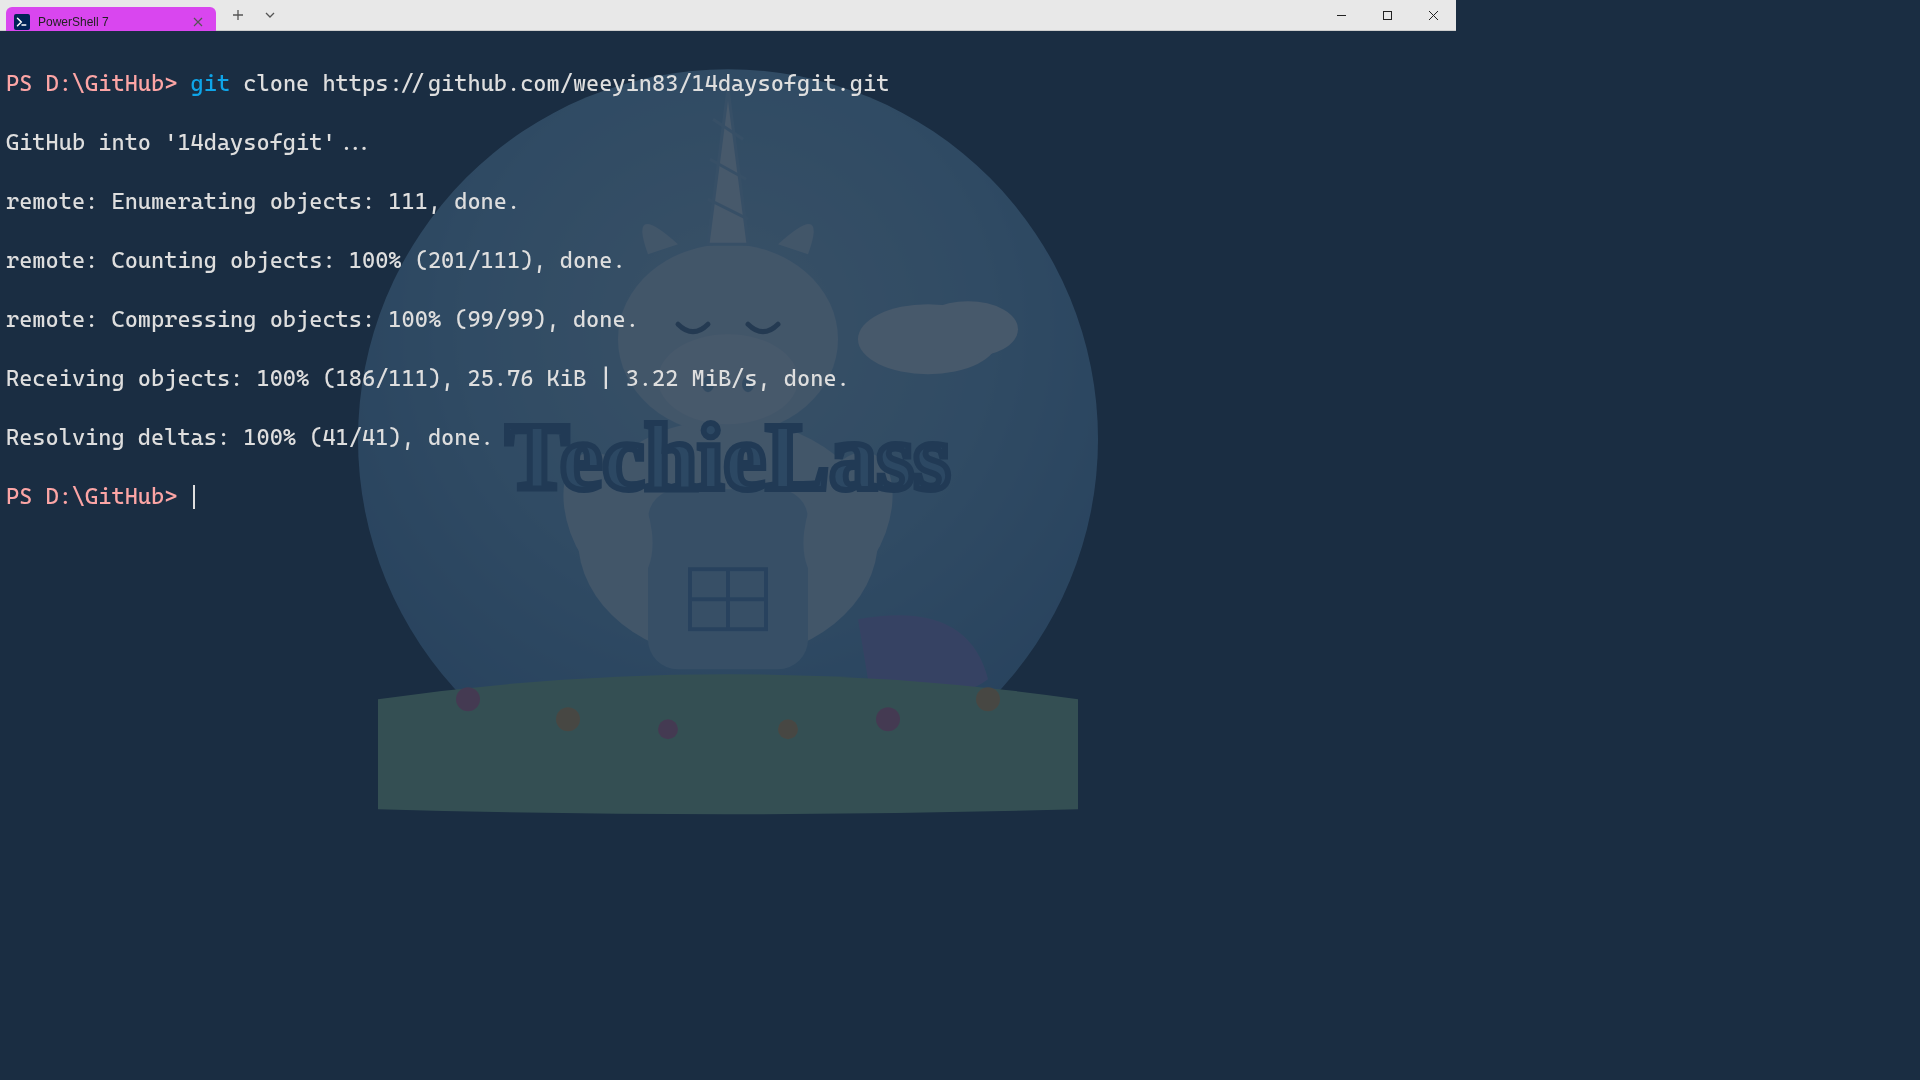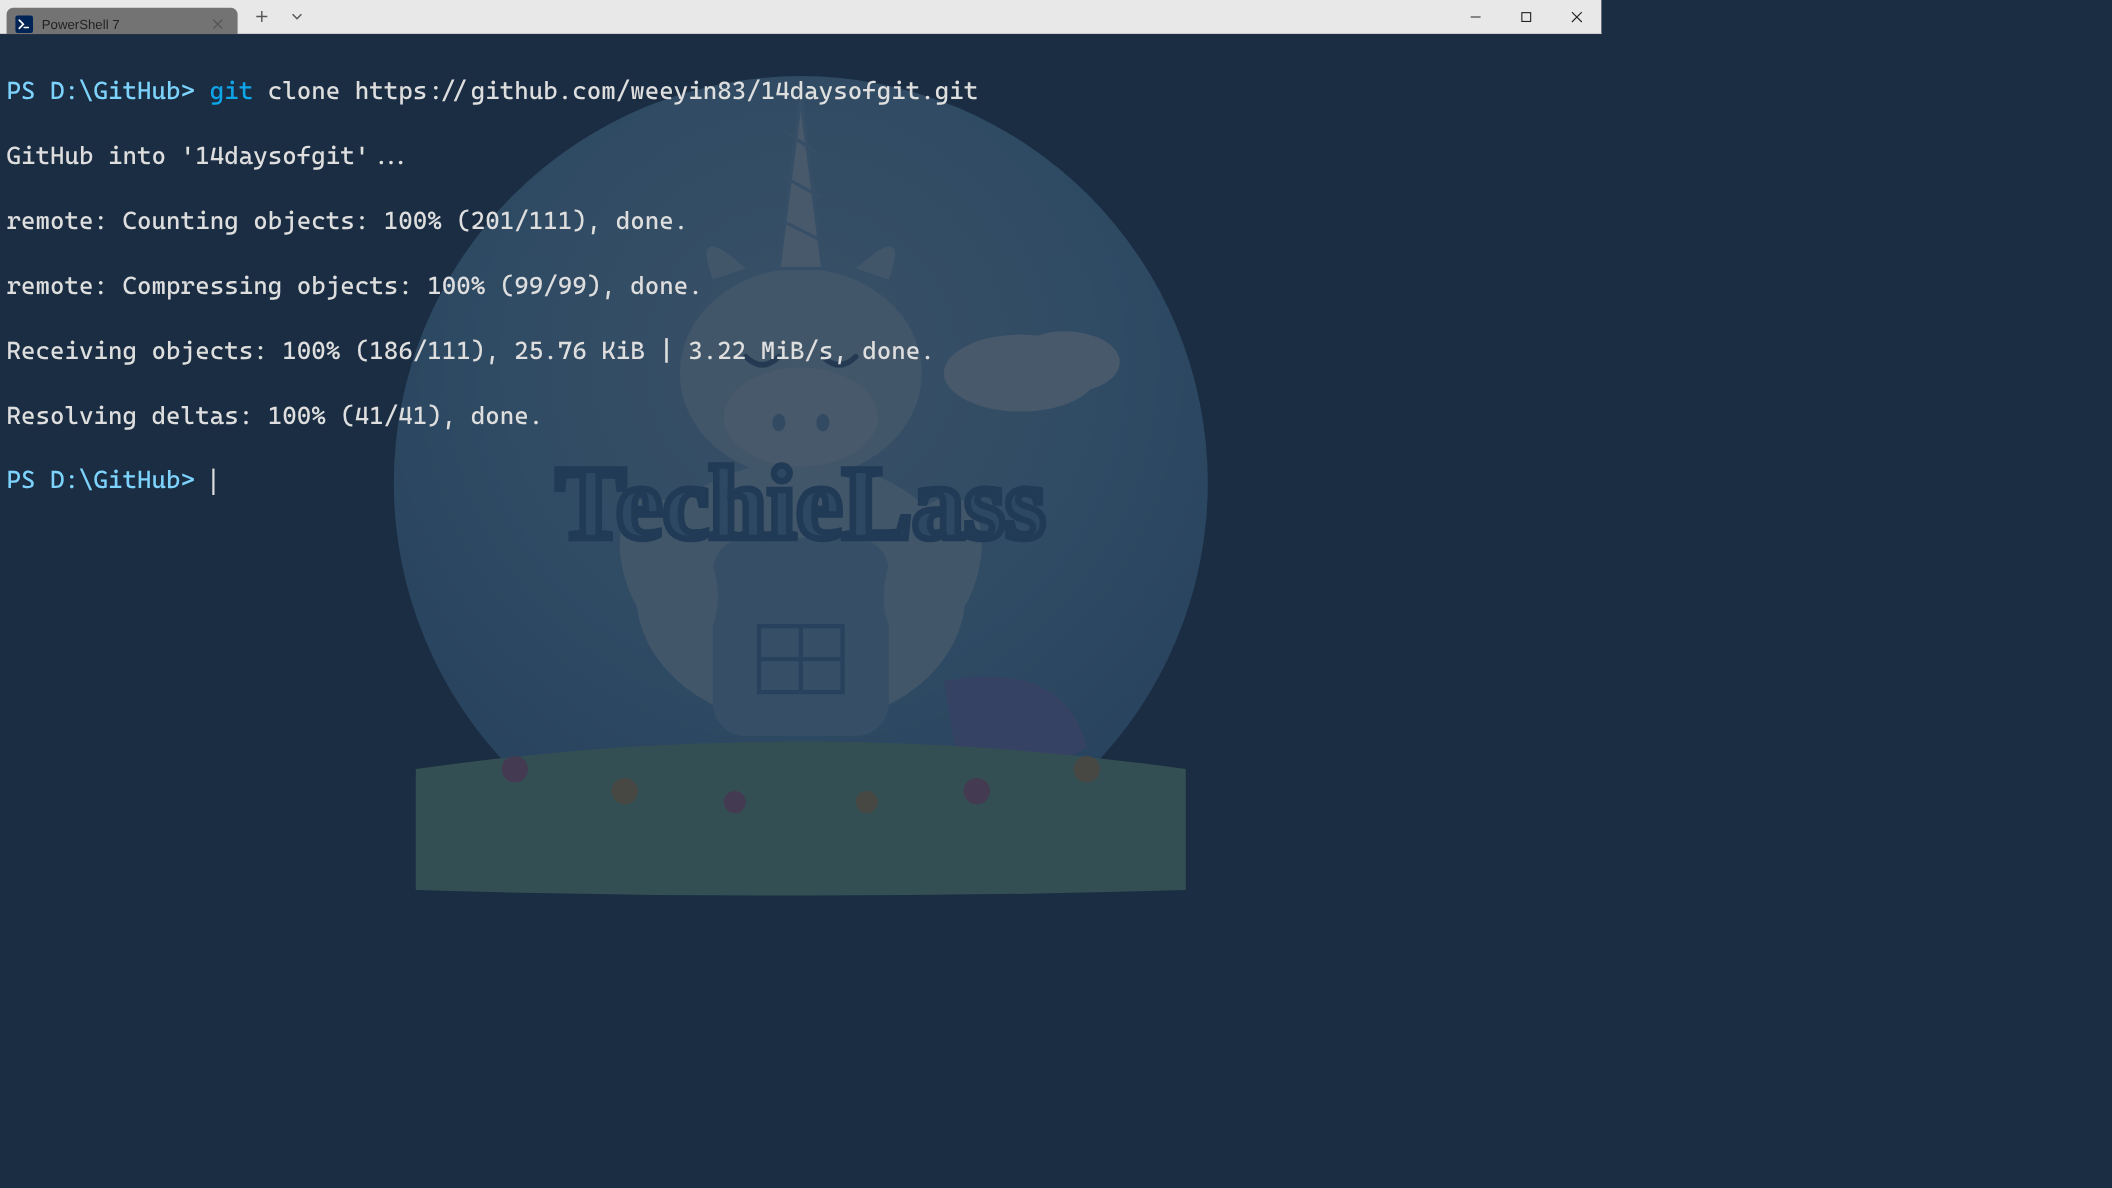--- a/index.html
+++ b/index.html
@@ -23,21 +23,21 @@
       border-bottom: 1px solid #ccc;
     }
     .tab-section {
       display: flex;
       align-items: center;
       height: 100%;
     }
     .tab {
       display: flex;
       align-items: center;
-      background: #737373;
+      background: #d946ef;
       height: 100%;
       padding: 0 10px 0 8px;
       border-radius: 6px 6px 0 0;
       margin-left: 6px;
       margin-top: 13px;
       gap: 8px;
       min-width: 210px;
       position: relative;
     }
     .tab-icon {
@@ -116,21 +116,21 @@
       width: 760px;
       height: 760px;
       opacity: 0.22;
       pointer-events: none;
     }
     .terminal-content {
       position: relative;
       z-index: 2;
       white-space: pre;
     }
-    .prompt { color: #7dd3fc; }
+    .prompt { color: #fca5a5; }
     .git-cmd { color: #0ea5e9; }
     .cursor {
       display: inline-block;
       width: 2px;
       height: 24px;
       background: #dedede;
       vertical-align: text-bottom;
       margin-left: 2px;
     }
   </style>
@@ -233,19 +233,20 @@
     <circle cx="440" cy="670" r="10" fill="#e8a54a"></circle>
     <circle cx="540" cy="660" r="12" fill="#d96b8a"></circle>
     <circle cx="640" cy="640" r="12" fill="#e8a54a"></circle>
 
     <text x="380" y="430" text-anchor="middle" font-family="cursive" font-size="95" font-weight="bold" fill="#6fa8d8" stroke="#3a6b9a" stroke-width="6">TechieLass</text>
   </svg>
 
   <div class="terminal-content">
 <div><span class="prompt">PS D:\GitHub&gt; </span><span class="git-cmd">git</span><span> clone https://github.com/weeyin83/14daysofgit.git</span></div>
 <div>GitHub into '14daysofgit'...</div>
+<div>remote: Enumerating objects: 111, done.</div>
 <div>remote: Counting objects: 100% (201/111), done.</div>
 <div>remote: Compressing objects: 100% (99/99), done.</div>
 <div>Receiving objects: 100% (186/111), 25.76 KiB | 3.22 MiB/s, done.</div>
 <div>Resolving deltas: 100% (41/41), done.</div>
 <div><span class="prompt">PS D:\GitHub&gt; </span><span class="cursor"></span></div>
   </div>
 </div>
 
 </body></html>

